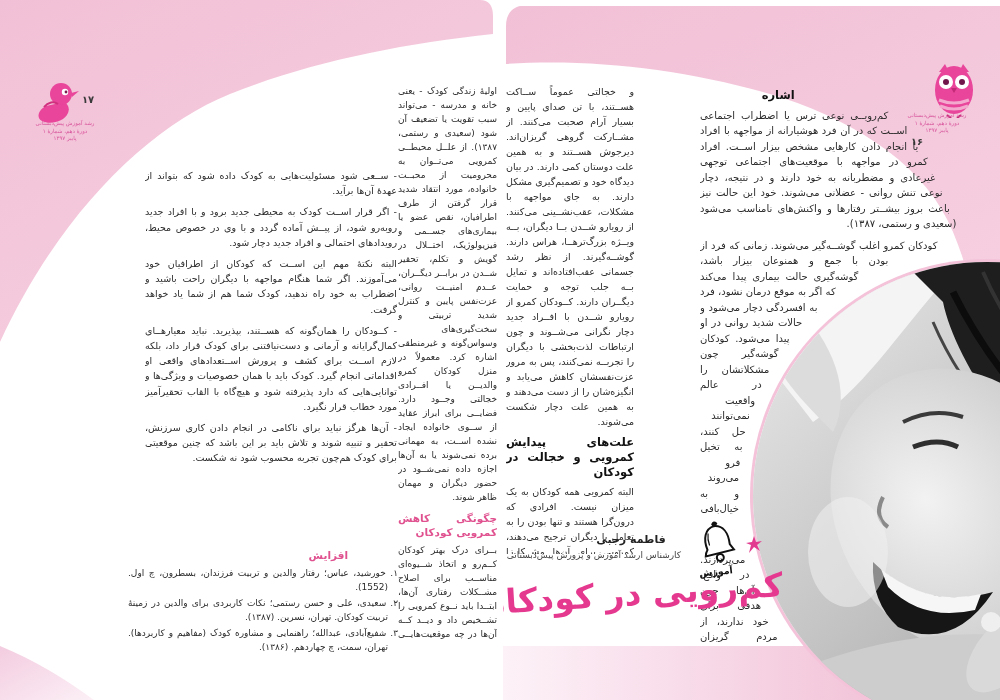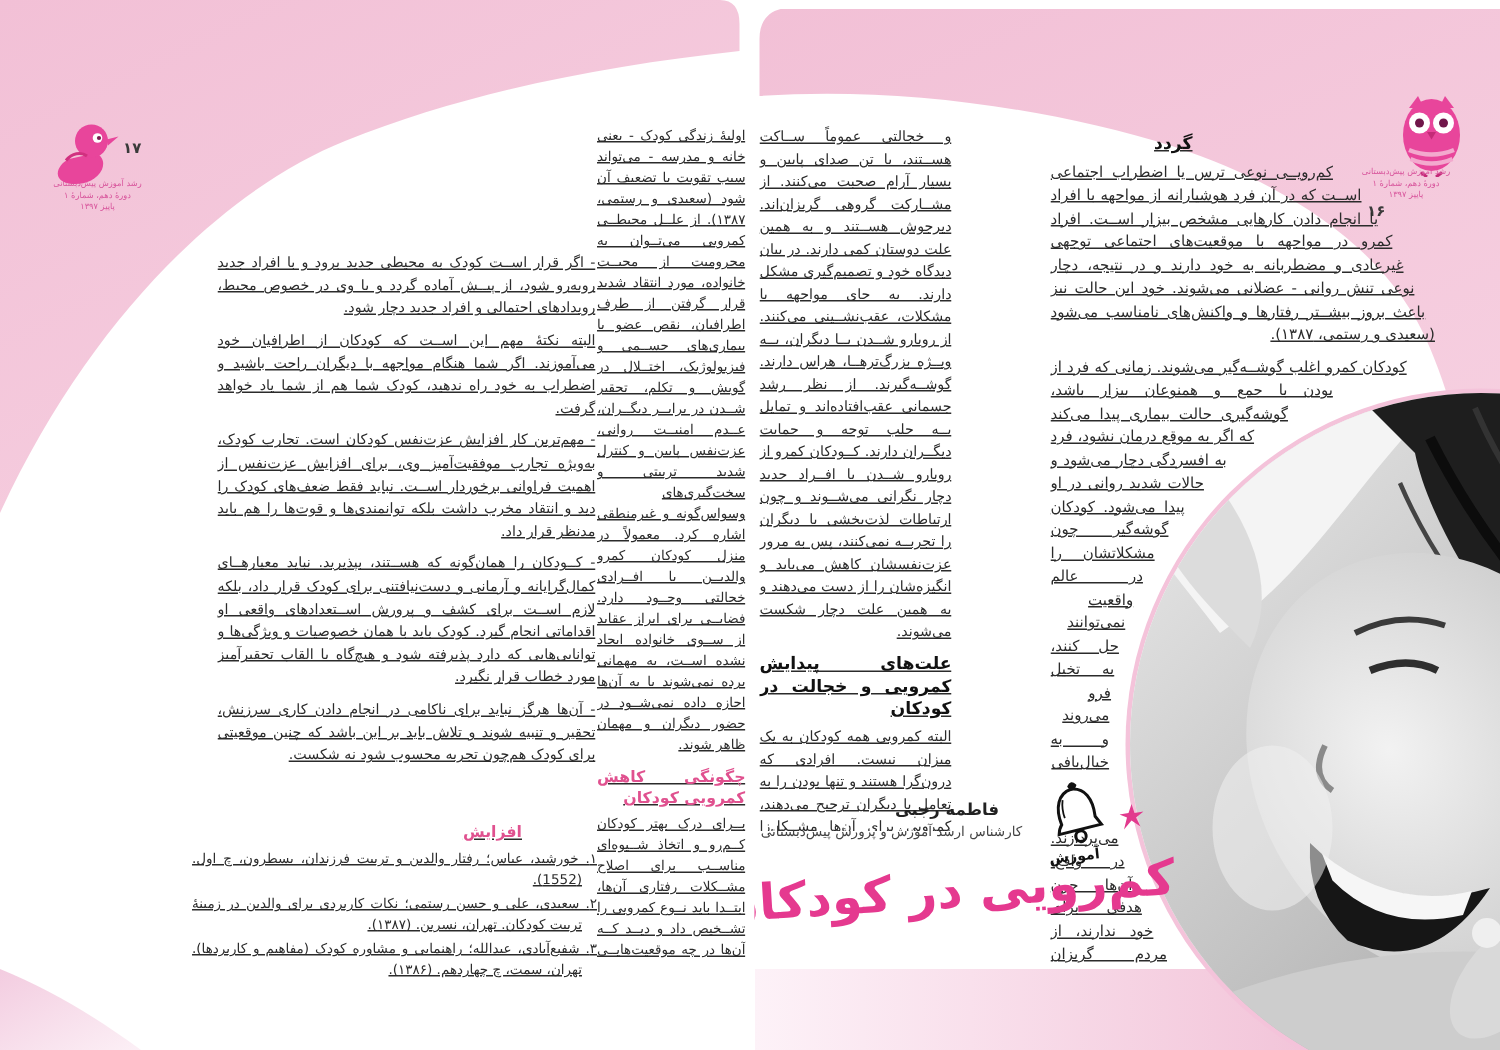--- a/index.html
+++ b/index.html
@@ -3,21 +3,21 @@
 <meta charset="utf-8">
 <style>
   html,body{margin:0;padding:0;}
   body{width:1000px;height:700px;position:relative;background:#fff;
        font-family:"DejaVu Sans",sans-serif;overflow:hidden;}
   .page{position:absolute;top:0;height:700px;overflow:hidden;background:#fff;}
   #page-left{left:0;width:497px;}
   #page-right{left:503px;width:497px;}
   .deco{position:absolute;left:0;top:0;pointer-events:none;}
   
-  .tcol{position:absolute;direction:rtl;text-align:justify;color:#2b2b2b;overflow:hidden;text-decoration:underline;}
+  .tcol{position:absolute;direction:rtl;text-align:justify;color:#2b2b2b;overflow:hidden;}
   .tcol p{margin:0 0 6px 0;}
   h3.bh{font-size:11.5px;font-weight:bold;color:#111;margin:6px 0 4px 0;}
   h3.ph{font-size:10.5px;font-weight:bold;color:#e0518f;margin:7px 0 4px 0;}
   
   #col-main{left:197px;top:88px;width:263px;height:560px;font-size:10px;line-height:15.5px;}
   #col-main .lead-h{padding-right:108px;margin-top:0;}
   .float-pink{float:right;width:263px;height:150px;
       shape-outside:polygon(36% 0%,100% 0%,100% 96%,95% 75%,87% 45%,80% 25%,66% 5%);}
   .float-photo{float:right;width:240px;height:412px;
       shape-outside:circle(242px at 264px 258px);shape-margin:6px;}
@@ -84,23 +84,23 @@
   </div>
 
   <div class="tcol" id="col-l1">
     <p>اولیهٔ زندگی کودک - یعنی خانه و مدرسه - می‌تواند سبب تقویت یا تضعیف آن شود (سعیدی و رستمی، ۱۳۸۷). از علــل محیطــی کمرویی می‌تــوان به محرومیت از محبــت خانواده، مورد انتقاد شدید قرار گرفتن از طرف اطرافیان، نقص عضو یا بیماری‌های جســمی و فیزیولوژیک، اختــلال در گویش و تکلم، تحقیر شــدن در برابــر دیگــران، عــدم امنیــت روانی، عزت‌نفس پایین و کنترل شدید تربیتی و سخت‌گیری‌های وسواس‌گونه و غیرمنطقی اشاره کرد. معمولاً در منزل کودکان کمرو والدیــن یا افــرادی خجالتی وجــود دارد. فضایــی برای ابراز عقاید از ســوی خانواده ایجاد نشده اســت، به مهمانی برده نمی‌شوند یا به آن‌ها اجازه داده نمی‌شــود در حضور دیگران و مهمان ظاهر شوند.</p>
     <h3 class="ph">چگونگی کاهش کمرویی کودکان</h3>
     <p>بــرای درک بهتر کودکان کــم‌رو و اتخاذ شــیوه‌ای مناســب برای اصلاح مشــکلات رفتاری آن‌ها، ابتــدا باید نــوع کمرویی را تشــخیص داد و دیــد کــه آن‌ها در چه موقعیت‌هایــی خجالــت می‌کشــند. اگر کودکی کم‌روست، خجالتی بودن او را نباید به حســاب صفاتی چــون فروتنی، مؤدب بودن، عفت و حیا و ... گذاشــت؛ چون این صفات ارزشمندند ولی کم‌رویی یک مشکل رفتاری ناپســند اســت. پس باید:</p>
 
   </div>
 
   <div class="tcol" id="col-l2">
+    <p>- ســعی شود مسئولیت‌هایی به کودک داده شود که بتواند از عهدهٔ آن‌ها برآید.</p>
     <p>- اگر قرار اســت کودک به محیطی جدید برود و با افراد جدید روبه‌رو شود، از پیــش آماده گردد و با وی در خصوص محیط، رویدادهای احتمالی و افراد جدید دچار شود.</p>
     <p>البته نکتهٔ مهم این اســت که کودکان از اطرافیان خود می‌آموزند. اگر شما هنگام مواجهه با دیگران راحت باشید و اضطراب به خود راه ندهید، کودک شما هم از شما یاد خواهد گرفت.</p>
-    <p>- مهم‌ترین کار افزایش عزت‌نفس کودکان است. تجارب کودک، به‌ویژه تجارب موفقیت‌آمیز وی، برای افزایش عزت‌نفس از اهمیت فراوانی برخوردار اســت. نباید فقط ضعف‌های کودک را دید و انتقاد مخرب داشت بلکه توانمندی‌ها و قوت‌ها را هم باید مدنظر قرار داد.</p>
     <p>- کــودکان را همان‌گونه که هســتند، بپذیرید. نباید معیارهــای کمال‌گرایانه و آرمانی و دست‌نیافتنی برای کودک قرار داد، بلکه لازم اســت برای کشف و پرورش اســتعدادهای واقعی او اقداماتی انجام گیرد. کودک باید با همان خصوصیات و ویژگی‌ها و توانایی‌هایی که دارد پذیرفته شود و هیچ‌گاه با القاب تحقیرآمیز مورد خطاب قرار نگیرد.</p>
     <p>- آن‌ها هرگز نباید برای ناکامی در انجام دادن کاری سرزنش، تحقیر و تنبیه شوند و تلاش باید بر این باشد که چنین موقعیتی برای کودک هم‌چون تجربه محسوب شود نه شکست.</p>
 
   </div>
 
   <div class="tcol" id="refs">
     <h3 class="ph">افزایش</h3>
     <p>۱. خورشید، عباس؛ رفتار والدین و تربیت فرزندان، بسطرون، چ اول. (1552).</p>
     <p>۲. سعیدی، علی و حسن رستمی؛ نکات کاربردی برای والدین در زمینهٔ تربیت کودکان. تهران، نسرین. (۱۳۸۷).</p>
     <p>۳. شفیع‌آبادی، عبدالله؛ راهنمایی و مشاوره کودک (مفاهیم و کاربردها). تهران، سمت، چ چهاردهم. (۱۳۸۶).</p>
@@ -197,21 +197,21 @@
   <div class="pagenum" style="left:408px;top:88px;margin-top:48px;">۱۶</div>
   <div class="issue" style="left:402px;top:112px;width:64px;">
     <div>رشد آموزش پیش‌دبستانی</div>
     <div>دورهٔ دهم، شمارهٔ ۱</div>
     <div>پاییز ۱۳۹۷</div>
   </div>
 
   <div class="tcol" id="col-main">
     <div class="float-pink"></div>
     <div class="float-photo"></div>
-    <h3 class="bh lead-h">گردد</h3>
+    <h3 class="bh lead-h">اشاره</h3>
     <p>کم‌رویــی نوعی ترس یا اضطراب اجتماعی اســت که در آن فرد هوشیارانه از مواجهه با افراد یا انجام دادن کارهایی مشخص بیزار اســت. افراد کمرو در مواجهه با موقعیت‌های اجتماعی توجهی غیرعادی و مضطربانه به خود دارند و در نتیجه، دچار نوعی تنش روانی - عضلانی می‌شوند. خود این حالت نیز باعث بروز بیشــتر رفتارها و واکنش‌های نامناسب می‌شود (سعیدی و رستمی، ۱۳۸۷).</p>
     <p>کودکان کمرو اغلب گوشــه‌گیر می‌شوند. زمانی که فرد از بودن با جمع و همنوعان بیزار باشد، گوشه‌گیری حالت بیماری پیدا می‌کند که اگر به موقع درمان نشود، فرد به افسردگی دچار می‌شود و حالات شدید روانی در او پیدا می‌شود. کودکان گوشه‌گیر چون مشکلاتشان را در عالم واقعیت نمی‌توانند حل کنند، به تخیل فرو می‌روند و به خیال‌بافی می‌پردازند. در واقع، آن‌ها چون هدفی برای خود ندارند، از مردم گریزان می‌شوند.</p>
 
   </div>
 
   <div class="tcol" id="col-narrow">
     <p>و خجالتی عموماً ســاکت هســتند، با تن صدای پایین و بسیار آرام صحبت می‌کنند. از مشــارکت گروهی گریزان‌اند. دیرجوش هســتند و به همین علت دوستان کمی دارند. در بیان دیدگاه خود و تصمیم‌گیری مشکل دارند. به جای مواجهه با مشکلات، عقب‌نشــینی می‌کنند. از رویارو شــدن بــا دیگران، بــه ویــژه بزرگ‌ترهــا، هراس دارند. گوشــه‌گیرند. از نظر رشد جسمانی عقب‌افتاده‌اند و تمایل بــه جلب توجه و حمایت دیگــران دارند. کــودکان کمرو از رویارو شــدن با افــراد جدید دچار نگرانی می‌شــوند و چون ارتباطات لذت‌بخشی با دیگران را تجربــه نمی‌کنند، پس به مرور عزت‌نفسشان کاهش می‌یابد و انگیزه‌شان را از دست می‌دهند و به همین علت دچار شکست می‌شوند.</p>
     <h3 class="bh">علت‌های پیدایش کمرویی و خجالت در کودکان</h3>
     <p>البته کمرویی همه کودکان به یک میزان نیست. افرادی که درون‌گرا هستند و تنها بودن را به تعامل با دیگران ترجیح می‌دهند، کمرویی برای آن‌ها مشــکل‌زا نمی‌شــود. این‌که چــه چیزی علت کم‌رویی اســت، منازعهٔ همیشگی طبیعت و تربیت اســت. برخی معتقدند که کمرویی ارثی نیست و در سال‌های اولیه در خانه و مدرسه به‌وجود می‌آید ولی برخی روان‌شناسان مثل کتل بر این باورند که وراثت نقش بیشــتری در این مورد دارد. امروزه روان‌شناســان معتقدند کمرویی زمینه ژنتیکــی دارد ولی محیط</p>
   </div>

